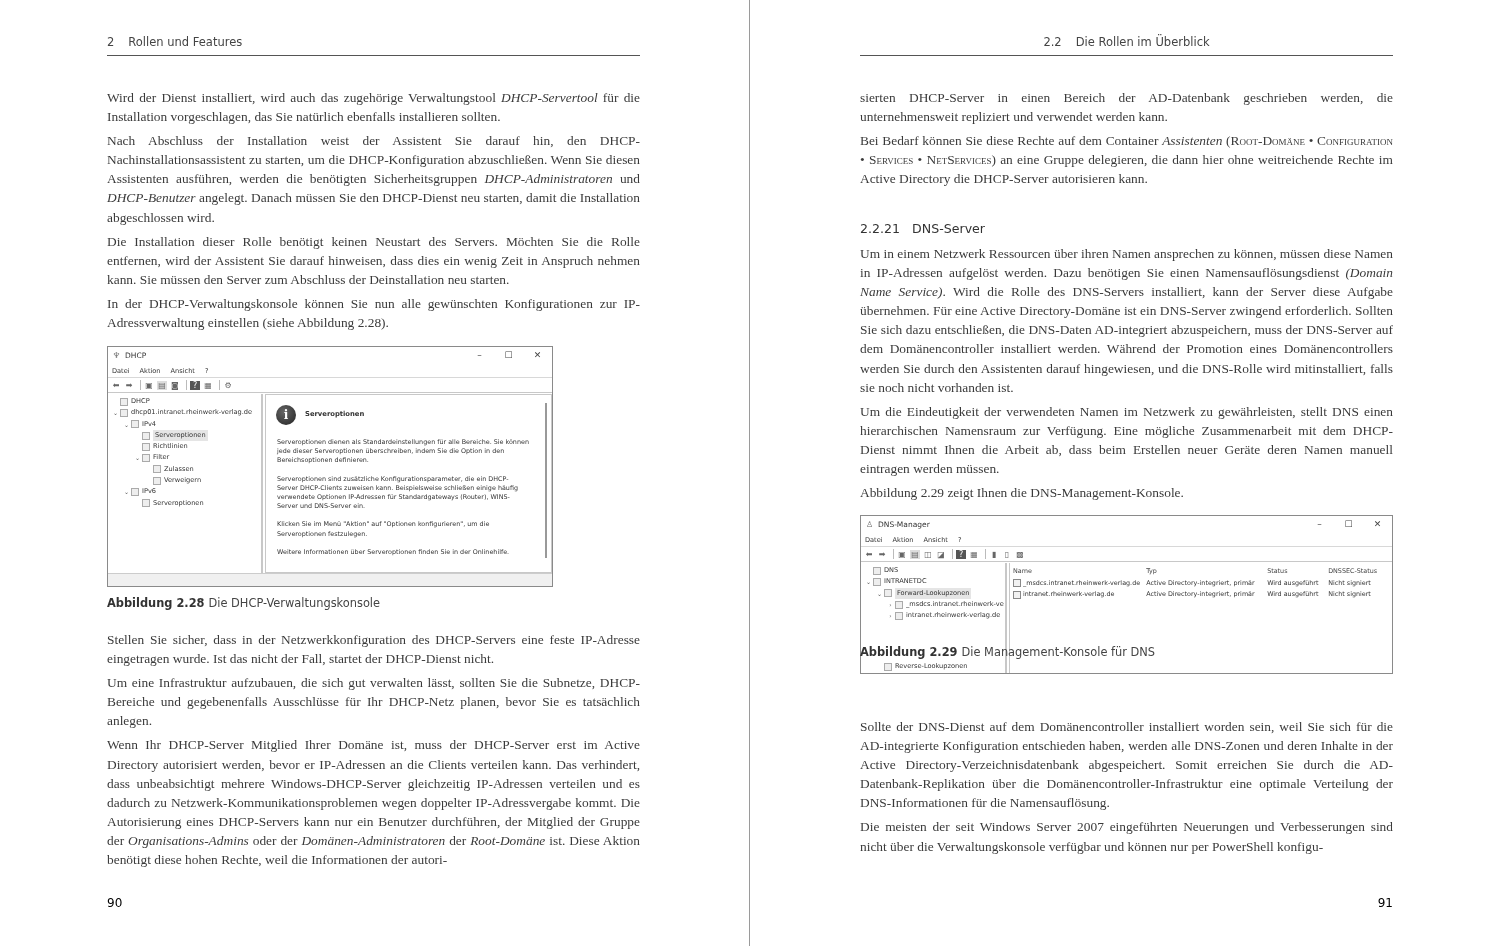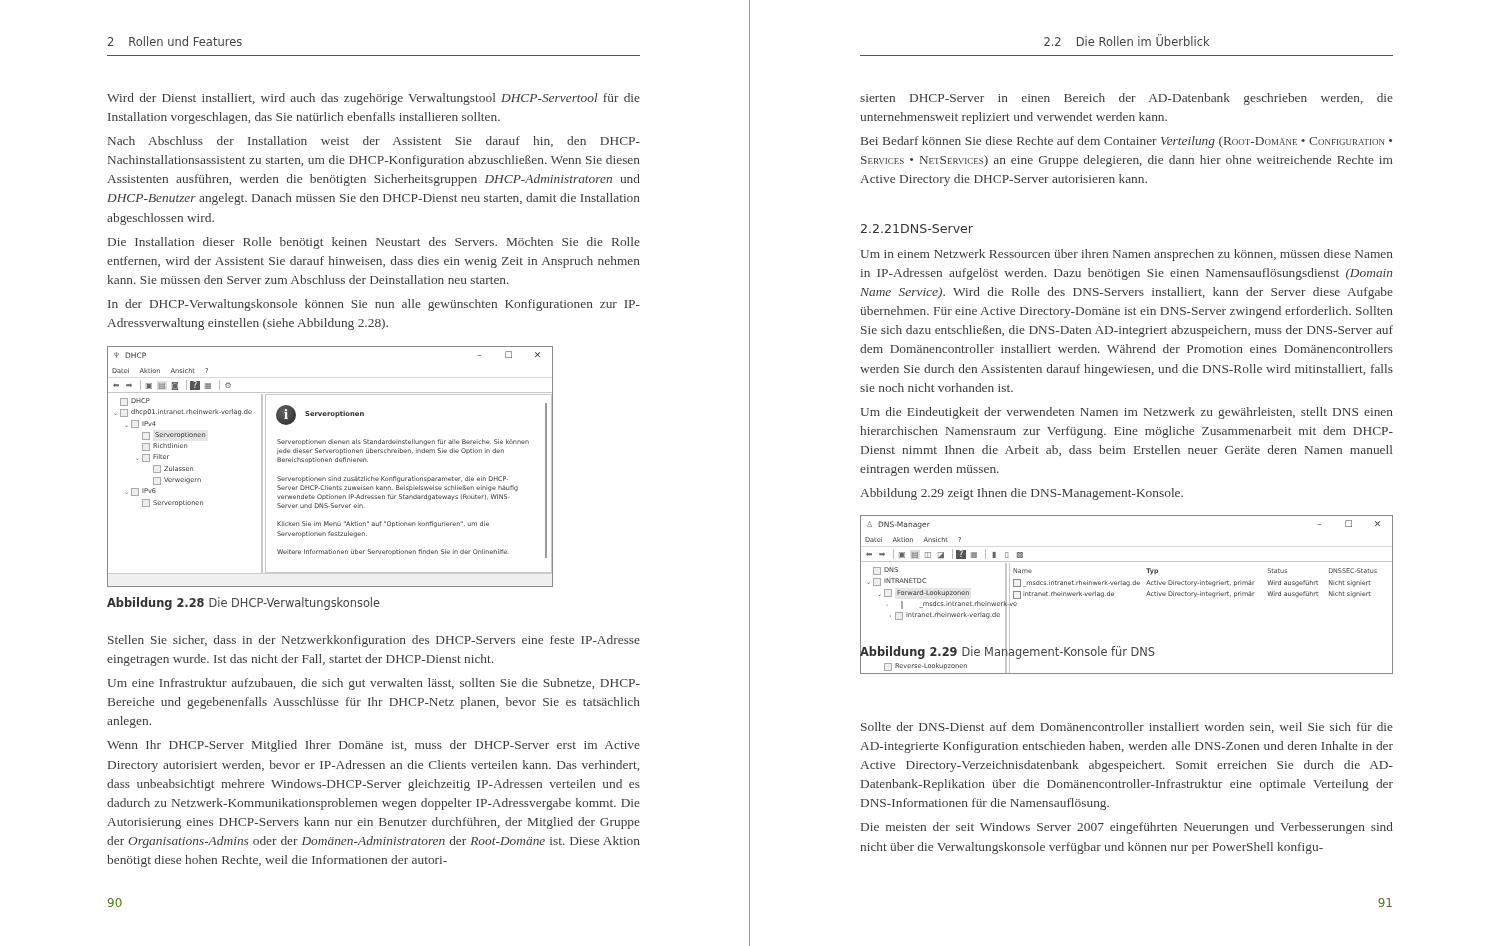--- a/index.html
+++ b/index.html
@@ -11,22 +11,22 @@
   .runhead{position:absolute;top:35px;left:0;width:533px;height:20px;border-bottom:1px solid #555;font-family:"DejaVu Sans","Liberation Sans",sans-serif;font-size:11.5px;color:#444;}
   .runhead .num{margin-right:14px;}
   .runhead.rt{text-align:center;}
   .text{position:absolute;left:0;width:533px;font-family:"Liberation Serif","DejaVu Serif",serif;font-size:13.4px;line-height:19.1px;color:#3a3a3a;text-align:justify;}
   .text p{margin:0 0 5px 0;}
   .text i{font-style:italic;}
   .sc{font-variant:small-caps;}
   .caption{position:absolute;left:0;font-family:"DejaVu Sans","Liberation Sans",sans-serif;font-size:11.4px;color:#444;}
   .caption b{font-weight:bold;color:#333;margin-right:4px;}
   .heading{position:absolute;left:0;font-family:"DejaVu Sans","Liberation Sans",sans-serif;font-size:12.6px;color:#333;}
-  .heading .hn{}
-  .pagenum{position:absolute;top:896px;font-family:"DejaVu Sans","Liberation Sans",sans-serif;font-size:12px;color:#4d7c0f;}
+  .heading .hn{margin-right:12px;}
+  .pagenum{position:absolute;top:896px;font-family:"DejaVu Sans","Liberation Sans",sans-serif;font-size:12px;color:#000000;}
 
   
   .win{position:absolute;border:1px solid #8a8a8a;background:#fff;font-family:"DejaVu Sans","Liberation Sans",sans-serif;color:#333;overflow:hidden;}
   .win .titlebar{height:17px;display:flex;align-items:center;font-size:7.5px;padding-left:4px;position:relative;}
   .win .titlebar .ticon{width:9px;height:9px;margin-right:4px;color:#666;font-size:8px;line-height:9px;text-align:center;}
   .win .wctl{position:absolute;right:0;top:0;height:17px;display:flex;}
   .win .wctl span{width:29px;text-align:center;font-size:9px;line-height:17px;color:#444;}
   .win .menubar{height:13px;font-size:6.6px;display:flex;align-items:center;padding-left:4px;border-bottom:1px solid #d8d8d8;}
   .win .menubar span{margin-right:10px;}
   .win .toolbar{height:14px;display:flex;align-items:center;padding-left:3px;border-bottom:1px solid #c8c8c8;font-size:8px;color:#666;}
@@ -176,21 +176,21 @@
   <div class="pagenum" style="left:0;">90</div>
 </div>
 
 <div class="page right">
   <div class="runhead rt">
     <span class="num">2.2</span><span>Die Rollen im Überblick</span>
   </div>
 
   <div class="text" style="top:88px;">
       <p><span>sierten DHCP-Server in einen Bereich der AD-Datenbank geschrieben werden, die unternehmensweit repliziert und verwendet werden kann.</span></p>
-      <p><span>Bei Bedarf können Sie diese Rechte auf dem Container </span><i>Verteilung</i><span> (</span><span class="sc">Root-Domäne • Configuration • Services • NetServices</span><span>) an eine Gruppe delegieren, die dann hier ohne weitreichende Rechte im Active Directory die DHCP-Server autorisieren kann.</span></p>
+      <p><span>Bei Bedarf können Sie diese Rechte auf dem Container </span><i>Assistenten</i><span> (</span><span class="sc">Root-Domäne • Configuration • Services • NetServices</span><span>) an eine Gruppe delegieren, die dann hier ohne weitreichende Rechte im Active Directory die DHCP-Server autorisieren kann.</span></p>
     </div>
 
   <div class="heading" style="top:221px;">
     <span class="hn">2.2.21</span><span>DNS-Server</span>
   </div>
 
   <div class="text" style="top:244px;">
       <p><span>Um in einem Netzwerk Ressourcen über ihren Namen ansprechen zu können, müssen diese Namen in IP-Adressen aufgelöst werden. Dazu benötigen Sie einen Namensauflösungsdienst </span><i>(Domain Name Service)</i><span>. Wird die Rolle des DNS-Servers installiert, kann der Server diese Aufgabe übernehmen. Für eine Active Directory-Domäne ist ein DNS-Server zwingend erforderlich. Sollten Sie sich dazu entschließen, die DNS-Daten AD-integriert abzuspeichern, muss der DNS-Server auf dem Domänencontroller installiert werden. Während der Promotion eines Domänencontrollers werden Sie durch den Assistenten darauf hingewiesen, und die DNS-Rolle wird mitinstalliert, falls sie noch nicht vorhanden ist.</span></p>
       <p><span>Um die Eindeutigkeit der verwendeten Namen im Netzwerk zu gewährleisten, stellt DNS einen hierarchischen Namensraum zur Verfügung. Eine mögliche Zusammenarbeit mit dem DHCP-Dienst nimmt Ihnen die Arbeit ab, dass beim Erstellen neuer Geräte deren Namen manuell eintragen werden müssen.</span></p>
       <p><span>Abbildung 2.29 zeigt Ihnen die DNS-Management-Konsole.</span></p>
@@ -238,21 +238,21 @@
           <div class="node" style="padding-left: 3px;">
             <span class="arrow">⌄</span>
             <span class="nicon"></span>
             <span>INTRANETDC</span>
           </div>
           <div class="node" style="padding-left: 14px;">
             <span class="arrow">⌄</span>
             <span class="nicon"></span>
             <span class="sel">Forward-Lookupzonen</span>
           </div>
-          <div class="node" style="padding-left: 25px; gap: 13px;">
+          <div class="node" style="padding-left: 25px;">
             <span class="arrow">›</span>
             <span class="nicon"></span>
             <span>_msdcs.intranet.rheinwerk-ve</span>
           </div>
           <div class="node" style="padding-left: 25px;">
             <span class="arrow">›</span>
             <span class="nicon"></span>
             <span>intranet.rheinwerk-verlag.de</span>
           </div>
           <div class="node" style="padding-left: 14px; margin-top: 40px;">
@@ -269,21 +269,21 @@
             <span class="arrow"></span>
             <span class="nicon"></span>
             <span>Bedingte Weiterleitungen</span>
           </div>
         </div>
       <div class="detail" style="left:148px;border-left:1px solid #c8c8c8;">
         <table class="list">
           <thead>
             <tr>
               <th style="width:126px;">Name</th>
-              <th style="width:115px;font-weight:bold;">Typ</th>
+              <th style="width:115px;">Typ</th>
               <th style="width:55px;">Status</th>
               <th>DNSSEC-Status</th>
             </tr>
           </thead>
           <tbody>
               <tr>
                 <td><span class="zicon"></span><span>_msdcs.intranet.rheinwerk-verlag.de</span></td>
                 <td><span>Active Directory-integriert, primär</span></td>
                 <td><span>Wird ausgeführt</span></td>
                 <td><span>Nicht signiert</span></td>

